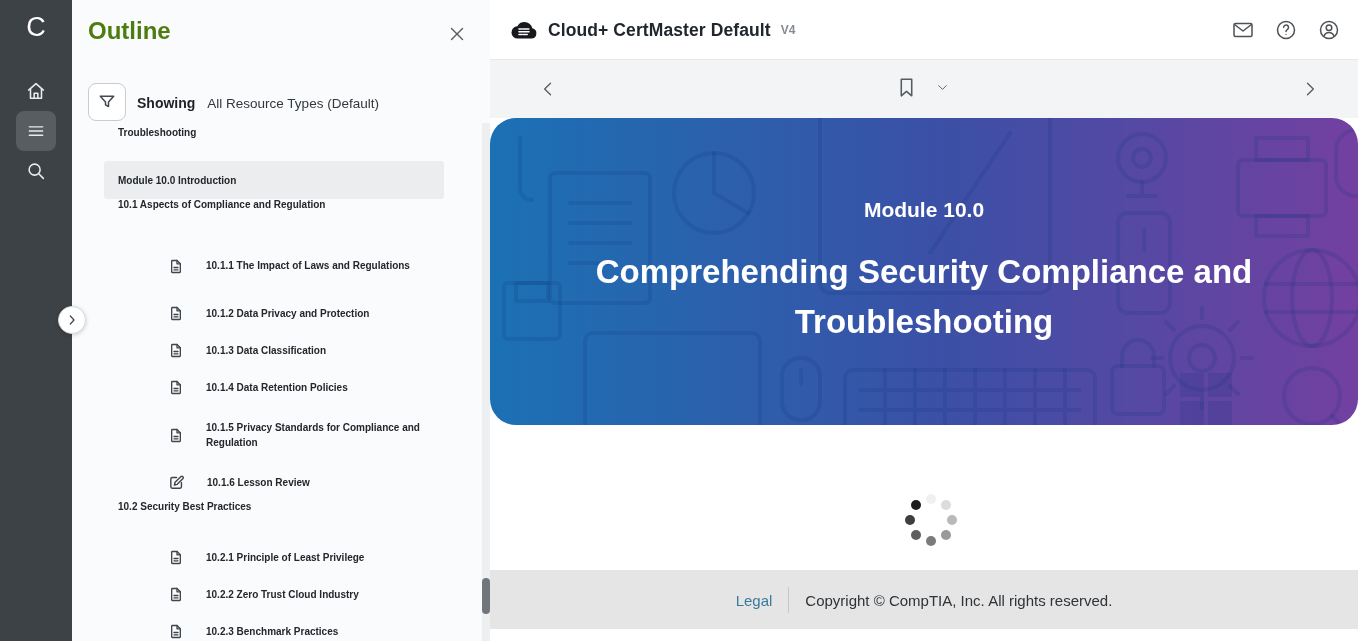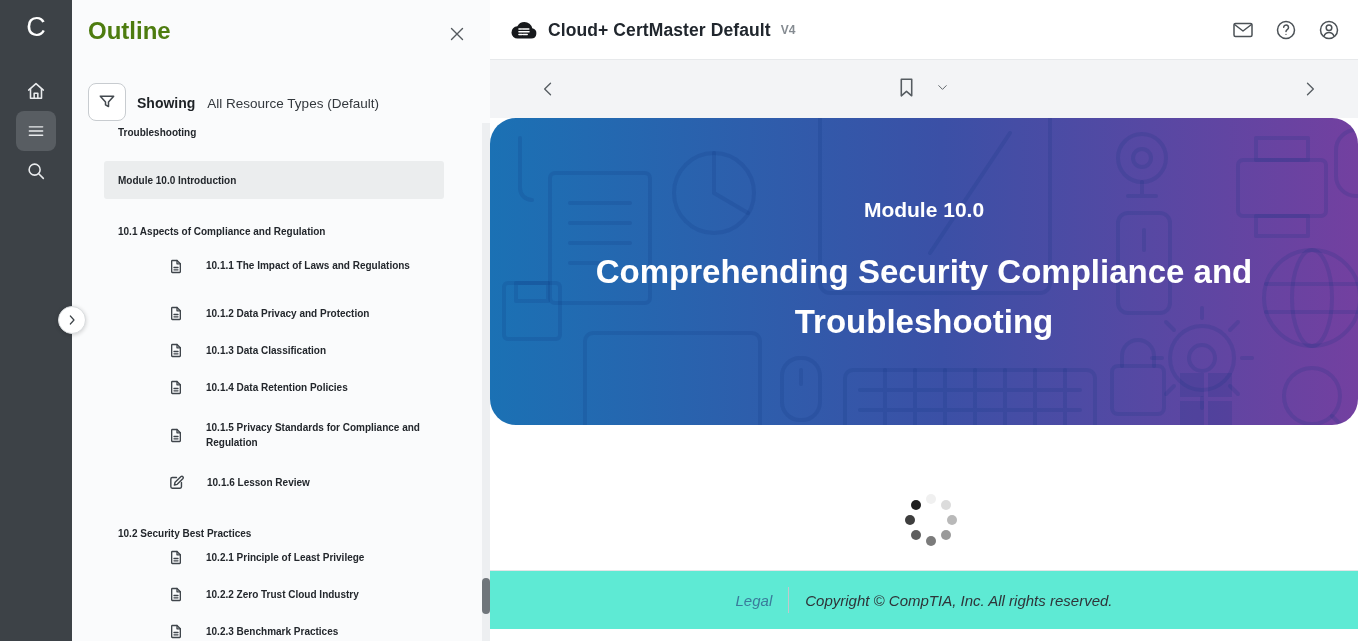--- a/index.html
+++ b/index.html
@@ -29,21 +29,21 @@
   .filter-btn svg { stroke:#43494f; fill:none; stroke-width:1.8; stroke-linejoin:round; }
   .filter-row { position:absolute; left:65px; top:95px; display:flex; align-items:center; gap:12px; }
   .filter-showing { font-size:14px; font-weight:700; color:#1d2125; }
   .filter-value { font-size:13.5px; color:#33383d; }
 
   .olist { position:absolute; top:123px; left:0; right:10px; bottom:0; overflow:hidden;
            font-size:10px; font-weight:700; color:#23272c; }
   .r-clip   { height:15px; overflow:hidden; display:flex; align-items:flex-end; padding-left:46px; }
   .r-active { height:38px; margin:23px 36px 0 32px; background:#ebedee; border-radius:3px;
               display:flex; align-items:center; padding-left:14px; cursor:pointer; }
-  .r-sec    { min-height:38px; display:flex; align-items:flex-end; padding-left:46px; cursor:pointer; }
+  .r-sec    { min-height:38px; display:flex; align-items:flex-start; padding-left:46px; cursor:pointer; }
   .r-item   { min-height:37px; display:flex; align-items:center; padding-left:96px; gap:22px; cursor:pointer; }
   .r-item.two { min-height:58px; }
   .r-item .lbl { max-width:220px; line-height:1.55; }
   .oicon { flex:none; stroke:#3f454b; fill:none; stroke-width:2; stroke-linecap:round; stroke-linejoin:round; }
 
   .otrack { position:absolute; right:0; top:123px; bottom:0; width:8px; background:#edeff1; }
   .othumb { position:absolute; right:0; top:455px; width:8px; height:36px; background:#70767b; border-radius:4px; }
 
   .panel-toggle { position:absolute; left:58px; top:306px; width:28px; height:28px; border-radius:50%;
                   background:#fff; border:1px solid #d9dcde; box-shadow:0 1px 4px rgba(0,0,0,.18);
@@ -78,22 +78,22 @@
                   color:#fff; font-size:33px; font-weight:700; line-height:50px; }
 
   .content { height:145px; background:#fff; position:relative; }
   .spinner { position:absolute; left:441px; top:95px; width:0; height:0; }
   .dot { position:absolute; width:10px; height:10px; border-radius:50%; }
   .d1{left:-20px; top:-20px; background:#1e1e1e;} .d2{left:-26px; top:-5px;  background:#3e3e3e;}
   .d3{left:-20px; top:10px;  background:#5e5e5e;} .d4{left:-5px;  top:16px;  background:#7b7b7b;}
   .d5{left:10px;  top:10px;  background:#9a9a9a;} .d6{left:16px;  top:-5px;  background:#b9b9b9;}
   .d7{left:10px;  top:-20px; background:#dcdcdc;} .d8{left:-5px;  top:-26px; background:#f0f0f0;}
 
-  .footer { height:59px; background:#5eead4; border-top:1px solid #e3e5e7; display:flex;
-            align-items:center; justify-content:center; gap:16px; font-size:15px;font-style:italic; }
+  .footer { height:59px; background:#e5e5e5; border-top:1px solid #e3e5e7; display:flex;
+            align-items:center; justify-content:center; gap:16px; font-size:15px; }
   .legal { color:#3a7b9b; cursor:pointer; text-decoration:none; }
   .fdiv { width:1px; height:26px; background:#c3c8cc; }
   .copy { color:#2f3439; }
 </style>
 </head>
 <body>
 
 <svg width="0" height="0" style="position:absolute" aria-hidden="true">
   <defs>
     <symbol id="i-doc" viewBox="0 0 24 24">

